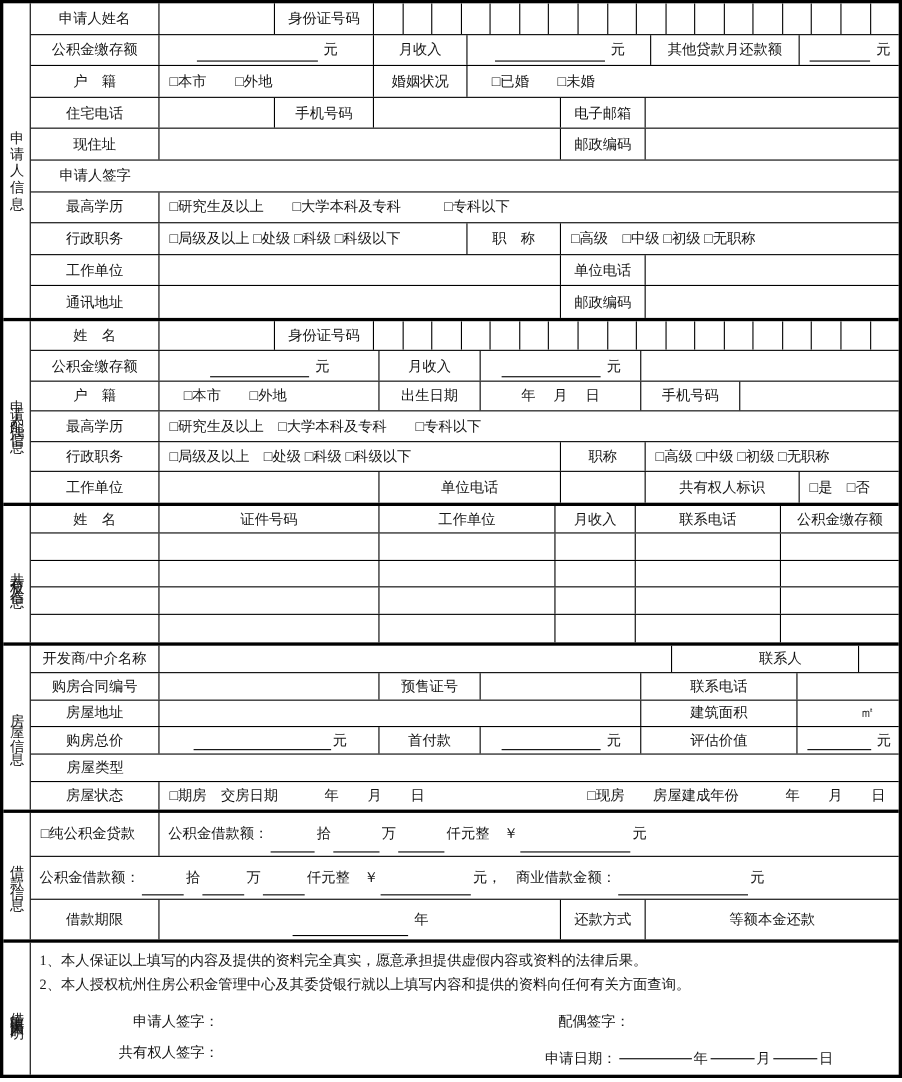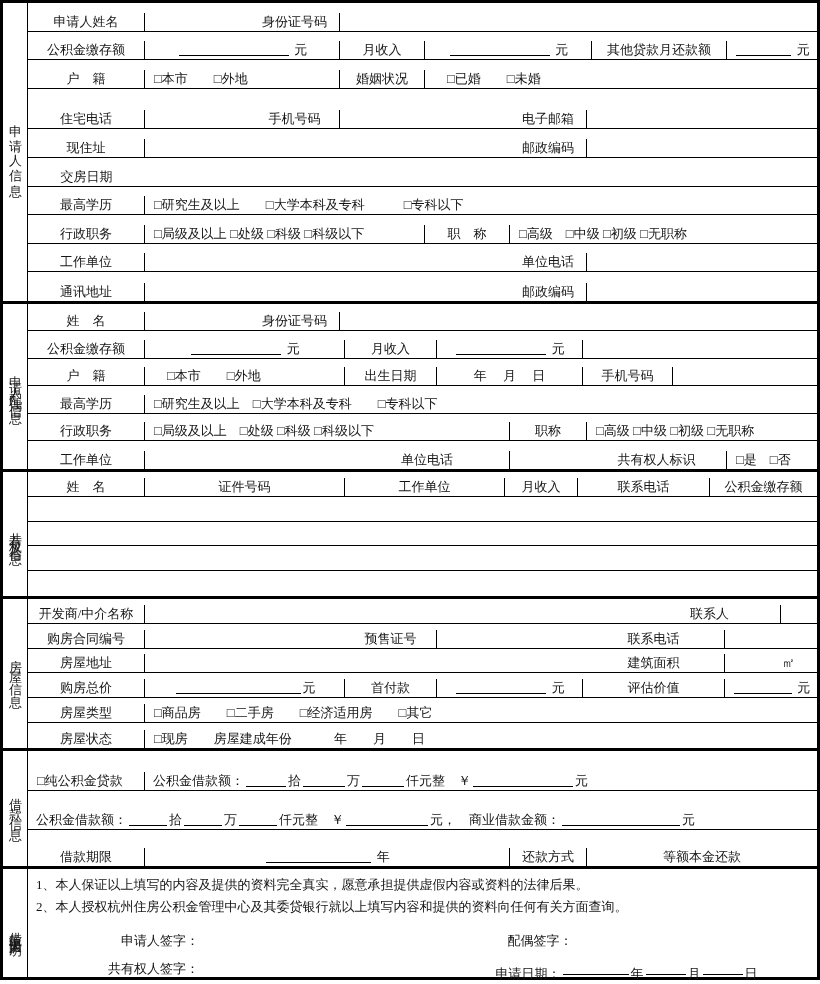--- a/index.html
+++ b/index.html
@@ -17,21 +17,21 @@
     writing-mode:vertical-lr;text-orientation:upright;
     font-size:13px;line-height:24px;
   }
   #sections-mount{display:contents;}
   #sections-mount .section:nth-child(1) .side{letter-spacing:15px;}
   #sections-mount .section:nth-child(2) .side{letter-spacing:6px;}
   #sections-mount .section:nth-child(3) .side{letter-spacing:4px;}
   #sections-mount .section:nth-child(4) .side{letter-spacing:12px;}
   #sections-mount .section:nth-child(5) .side{letter-spacing:10px;}
   .rows{flex:1;display:flex;flex-direction:column;min-width:0;}
-  .row{display:flex;border-bottom:1px solid #000;box-sizing:border-box;min-height:0;align-items:flex-end;}
+  .row{display:flex;border-bottom:1px solid #000;box-sizing:border-box;min-height:0;}
   .row:last-child{border-bottom:none;}
   .cell{
     border-right:1px solid #000;box-sizing:border-box;
     display:flex;align-items:center;overflow:hidden;
     white-space:pre;flex-shrink:0;
   }
   .cell:last-child{border-right:none;}
   .cell.fill{flex:1 1 auto;}
   .cell.label{justify-content:center;text-align:center;}
   .cell.text{padding-left:9px;}
@@ -75,36 +75,36 @@
             <div class="cell segs" style="width: 167px;"><span class="uline" style="width: 100px;"></span> 元</div>
             <div class="cell label" style="width: 135px;">其他贷款月还款额</div>
             <div class="cell segs fill"><span class="uline" style="width: 55px;"></span> 元</div>
           </div>
           <div class="row" style="height: 28.6px;">
             <div class="cell label" style="width: 117px;">户　籍</div>
             <div class="cell text" style="width: 195px;">□本市　　□外地</div>
             <div class="cell label" style="width: 85px;">婚姻状况</div>
             <div class="cell text fill">　□已婚　　□未婚</div>
           </div>
-          <div class="row" style="height: 28.6px; margin-top: 12px;">
+          <div class="row" style="height: 28.6px;">
             <div class="cell label" style="width: 117px;">住宅电话</div>
             <div class="cell blank" style="width: 105px;"></div>
             <div class="cell label" style="width: 90px;">手机号码</div>
             <div class="cell blank" style="width: 170px;"></div>
             <div class="cell label" style="width: 77px;">电子邮箱</div>
             <div class="cell blank fill"></div>
           </div>
           <div class="row" style="height: 28.6px;">
             <div class="cell label" style="width: 117px;">现住址</div>
             <div class="cell blank" style="width: 365px;"></div>
             <div class="cell label" style="width: 77px;">邮政编码</div>
             <div class="cell blank fill"></div>
           </div>
           <div class="row" style="height: 28.6px;">
-            <div class="cell label" style="width: 117px;">交房日期</div>
+            <div class="cell label" style="width: 117px;">申请人签字</div>
           </div>
           <div class="row" style="height: 28.6px;">
             <div class="cell label" style="width: 117px;">最高学历</div>
             <div class="cell text fill">□研究生及以上　　□大学本科及专科　　　□专科以下</div>
           </div>
           <div class="row" style="height: 28.6px;">
             <div class="cell label" style="width: 117px;">行政职务</div>
             <div class="cell text" style="width: 280px;">□局级及以上 □处级 □科级 □科级以下</div>
             <div class="cell label" style="width: 85px;">职　称</div>
             <div class="cell text fill">□高级　□中级 □初级 □无职称</div>
@@ -235,25 +235,24 @@
           <div class="row" style="height: 24.83px;">
             <div class="cell label" style="width: 117px;">购房总价</div>
             <div class="cell segs" style="width: 200px;"><span class="uline" style="width: 125px;"></span>元</div>
             <div class="cell label" style="width: 92px;">首付款</div>
             <div class="cell segs" style="width: 146px;"><span class="uline" style="width: 90px;"></span> 元</div>
             <div class="cell label" style="width: 142px;">评估价值</div>
             <div class="cell segs fill"><span class="uline" style="width: 58px;"></span> 元</div>
           </div>
           <div class="row" style="height: 24.83px;">
             <div class="cell label" style="width: 117px;">房屋类型</div>
-            <div class="cell text fill">□商品房　　□二手房　　□经济适用房　　□其它</div>
           </div>
           <div class="row" style="height: 24.83px;">
             <div class="cell label" style="width: 117px;">房屋状态</div>
-            <div class="cell split fill"><span>□现房　　房屋建成年份　　　 年　　月　　日</span></div>
+            <div class="cell split fill"><span>□期房　交房日期　　　 年　　月　　日</span><span>□现房　　房屋建成年份　　　 年　　月　　日</span></div>
           </div>
         </div>
       </div><div class="section">
         <div class="side">借款信息</div>
         <div class="rows">
           <div class="row" style="height: 40px;">
             <div class="cell text tight" style="width: 117px;">□纯公积金贷款</div>
             <div class="cell segs left fill">公积金借款额：<span class="uline" style="width: 40px;"></span>拾<span class="uline" style="width: 42px;"></span>万<span class="uline" style="width: 42px;"></span>仟元整　￥<span class="uline" style="width: 100px;"></span>元</div>
           </div>
           <div class="row" style="height: 39px;">

